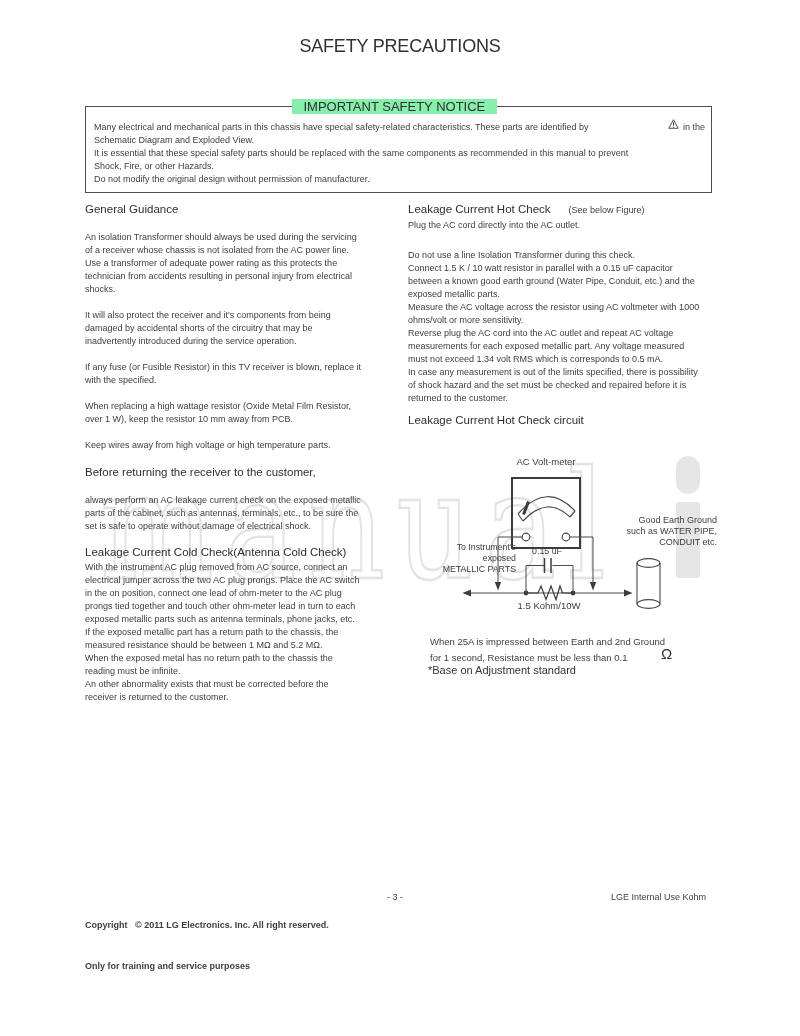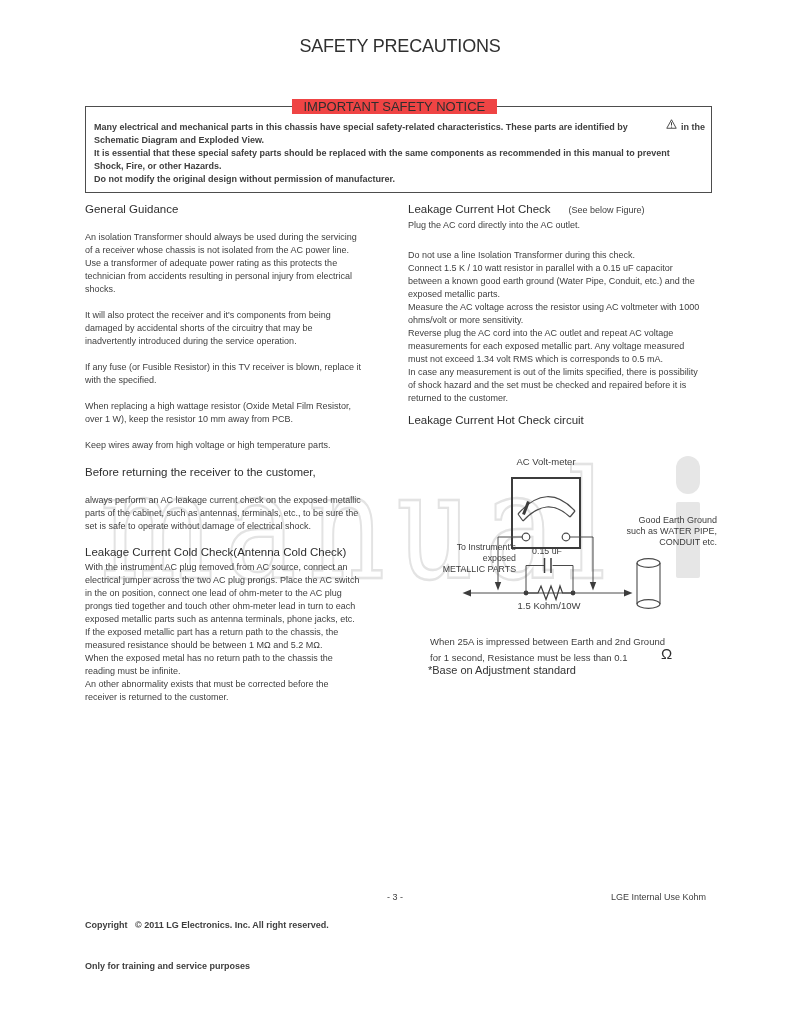--- a/index.html
+++ b/index.html
@@ -16,24 +16,24 @@
     font-size:18px;letter-spacing:-0.2px;color:#303030;
   }
 
   
   #notice-box{
     left:85px;top:106px;width:627px;height:87px;
     border:1.5px solid #4d4d4d;box-sizing:border-box;
   }
   #notice-heading{
     position:absolute;left:50%;top:-8px;transform:translateX(-52%);
-    background:#ef4444;padding:0 12px;font-size:13px;color:#2e2e2e;white-space:nowrap;
+    background:#86efac;padding:0 12px;font-size:13px;color:#2e2e2e;white-space:nowrap;
   }
   #notice-body{position:absolute;left:8px;top:13px;width:611px;font-size:9px;line-height:13px;}
-  .notice-line{margin:0;font-weight:bold;}
+  .notice-line{margin:0;}
   #notice-line1{display:flex;align-items:center;white-space:nowrap;}
   #notice-line1 .spacer{flex:1;min-width:8px;}
   .warn-icon{display:inline-block;margin:0 4px 0 0;position:relative;top:-1px;}
 
   
   #col-left{left:85px;top:202px;width:276px;font-size:9px;line-height:13px;}
   #col-right{left:408px;top:202px;width:298px;font-size:9px;line-height:13px;}
   .section-heading{font-size:11.5px;line-height:14px;font-weight:400;color:#2e2e2e;margin:0 0 15px;}
   .section-heading.tight{margin-bottom:2px;}
   .heading-note{font-size:9px;color:#3e3e3e;margin-left:18px;}

